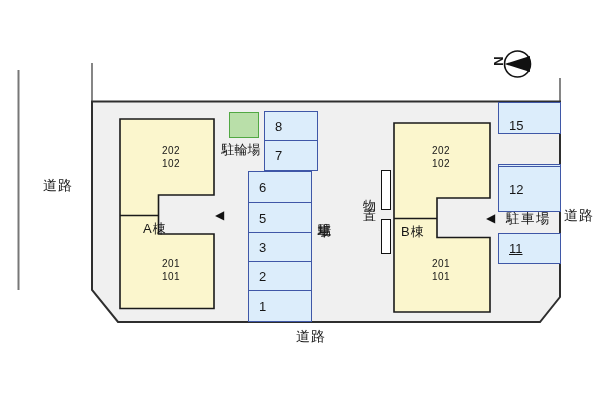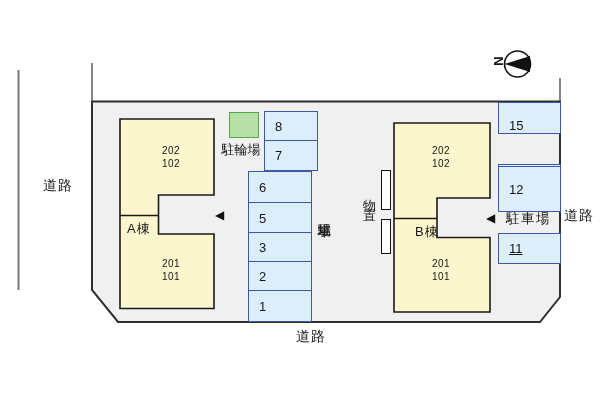--- a/index.html
+++ b/index.html
@@ -95,32 +95,32 @@
   <div class="abs vtext" style="left:315px;top:212px;font-size:13.5px;letter-spacing:0.5px;">駐車場</div>
 
   <div class="storage-box" style="left:381px;top:170px;height:40px;"></div>
   <div class="storage-box" style="left:381px;top:219px;height:35px;"></div>
   <div class="abs vtext" style="left:360px;top:189px;font-size:13px;letter-spacing:9px;">物置</div>
 
   <div class="abs unit-nums" style="left:141px;top:144px;">
     <span>202</span>
     <span>102</span>
   </div>
-  <div class="abs bldg-name" style="left:127px;top:220px;">A棟</div>
+  <div class="abs bldg-name" style="left:143px;top:220px;">A棟</div>
   <div class="abs unit-nums" style="left:141px;top:257px;">
     <span>201</span>
     <span>101</span>
   </div>
   <div class="abs arrow" style="left:215px;top:209px;">◀</div>
 
   <div class="abs unit-nums" style="left:411px;top:144px;">
     <span>202</span>
     <span>102</span>
   </div>
-  <div class="abs bldg-name" style="left:415px;top:223px;">B棟</div>
+  <div class="abs bldg-name" style="left:401px;top:223px;">B棟</div>
   <div class="abs unit-nums" style="left:411px;top:257px;">
     <span>201</span>
     <span>101</span>
   </div>
   <div class="abs arrow" style="left:486px;top:212px;">◀</div>
   <div class="abs" style="left:506px;top:210px;font-size:13.5px;letter-spacing:1.5px;white-space:nowrap;">駐車場</div>
 
   <div class="pspace" style="left:498px;top:102px;width:63px;height:32px;align-items:flex-end;">
     <span>15</span>
     </div>

